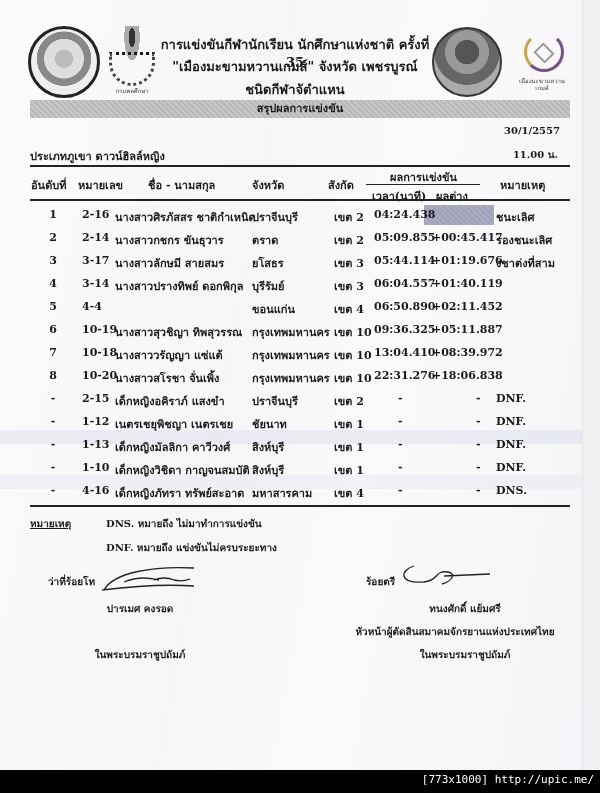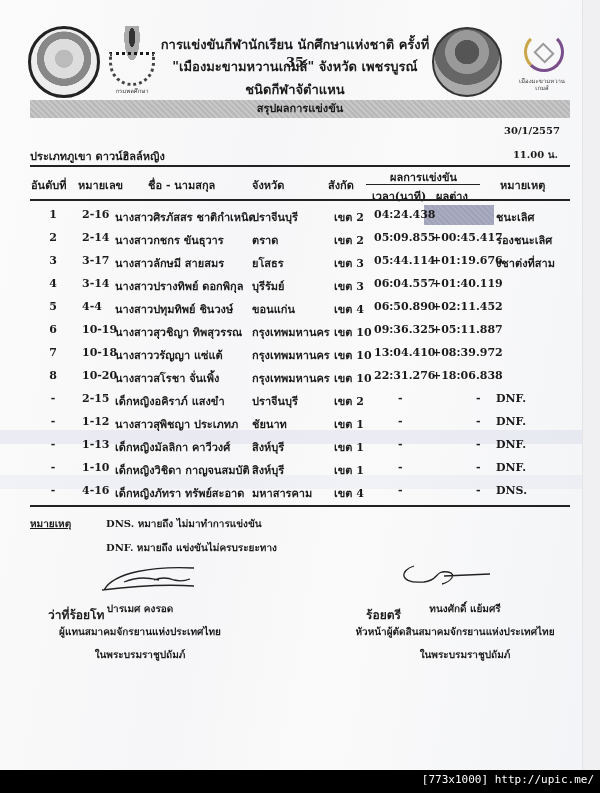--- a/index.html
+++ b/index.html
@@ -55,21 +55,21 @@
     .c-time { left: 374px; }
     .c-diff { left: 432px; }
     .c-note { left: 496px; }
     .shade { position: absolute; left: 424px; top: 1px; width: 70px; height: 20px; background: repeating-linear-gradient(45deg, #a9abc0 0 2px, #9fa2b8 2px 4px); }
 
     .note-h { position: absolute; left: 30px; top: 516px; font-size: 10px; font-weight: bold; text-decoration: underline; }
     .note1 { position: absolute; left: 106px; top: 516px; font-size: 10px; font-weight: bold; text-align: center; }
     .note2 { position: absolute; left: 106px; top: 540px; font-size: 10px; font-weight: bold; text-align: right; }
 
     .sig { position: absolute; font-size: 10px; font-weight: bold; text-align: center; }
-    .sig-rank { position: absolute; font-size: 12px; font-weight: bold; margin-top: 31px; }
+    .sig-rank { position: absolute; font-size: 10px; font-weight: bold; }
     .scribble { position: absolute; }
 
     .footer-bar { position: absolute; left: 0; top: 770px; width: 600px; height: 23px; background: #000; }
     .footer-text { position: absolute; right: 6px; top: 773px; color: #fff; font-family: "DejaVu Sans Mono", monospace; font-size: 11px; }
   </style>
 </head>
 <body>
 
 <div class="page">
   <div class="scanbar" style="top:430px"></div>
@@ -151,21 +151,20 @@
         <span class="c-name">นางสาวปรางทิพย์ ดอกพิกุล</span>
         <span class="c-prov">บุรีรัมย์</span>
         <span class="c-zone">เขต 3</span>
         <span class="c-time">06:04.557</span>
         <span class="c-diff">+01:40.119</span>
         <span class="c-note"></span>
       </div>
       <div class="row" style="top: 296px;">
         <span class="c-rank">5</span>
         <span class="c-bib">4-4</span>
-        <span class="c-name">นางสาวปทุมทิพย์ ชินวงษ์</span>
         <span class="c-prov">ขอนแก่น</span>
         <span class="c-zone">เขต 4</span>
         <span class="c-time">06:50.890</span>
         <span class="c-diff">+02:11.452</span>
         <span class="c-note"></span>
       </div>
       <div class="row" style="top: 319px;">
         <span class="c-rank">6</span>
         <span class="c-bib">10-19</span>
         <span class="c-name">นางสาวสุวชิญา ทิพสุวรรณ</span>
@@ -201,21 +200,21 @@
         <span class="c-name">เด็กหญิงอคิราภ์ แสงขำ</span>
         <span class="c-prov">ปราจีนบุรี</span>
         <span class="c-zone">เขต 2</span>
         <span class="c-time" style="padding-left: 24px;">-</span>
         <span class="c-diff" style="padding-left: 44px;">-</span>
         <span class="c-note">DNF.</span>
       </div>
       <div class="row" style="top: 411px;">
         <span class="c-rank">-</span>
         <span class="c-bib">1-12</span>
-        <span class="c-name">นางสาวสุพิชญา ประเภทภ</span>
+        <span class="c-name">เนตรเชยุพิชญา เนตรเชย</span>
         <span class="c-prov">ชัยนาท</span>
         <span class="c-zone">เขต 1</span>
         <span class="c-time" style="padding-left: 24px;">-</span>
         <span class="c-diff" style="padding-left: 44px;">-</span>
         <span class="c-note">DNF.</span>
       </div>
       <div class="row" style="top: 434px;">
         <span class="c-rank">-</span>
         <span class="c-bib">1-13</span>
         <span class="c-name">เด็กหญิงมัลลิกา คาวีวงศ์</span>
@@ -251,21 +250,20 @@
 
   <div class="note-h">หมายเหตุ</div>
   <div class="note1">DNS. หมายถึง  ไม่มาทำการแข่งขัน</div>
   <div class="note2">DNF. หมายถึง  แข่งขันไม่ครบระยะทาง</div>
 
   <div class="sig-rank" style="left:48px;top:574px">ว่าที่ร้อยโท</div>
   <svg class="scribble" style="left:94px;top:562px" width="110" height="34">
     <path d="M10 28 C 20 10, 60 4, 100 6 M 8 28 C 40 24, 70 22, 100 24 M 30 20 C 45 14, 55 16, 65 18 M 60 18 Q 70 14 80 18 Q 88 20 96 17" stroke="#222" stroke-width="1.3" fill="none"></path>
   </svg>
   <div class="sig" style="left:60px;top:601px;width:160px">ปารเมศ คงรอด</div>
-  <div class="sig" style="left:25px;top:624px;width:230px">ผู้แทนสมาคมจักรยานแห่งประเทศไทย</div>
   <div class="sig" style="left:60px;top:647px;width:160px">ในพระบรมราชูปถัมภ์</div>
 
   <div class="sig-rank" style="left:366px;top:574px">ร้อยตรี</div>
   <svg class="scribble" style="left:394px;top:562px" width="100" height="30">
     <path d="M20 4 C 6 8, 4 22, 30 20 C 46 18, 40 8, 54 10 C 64 12, 56 20, 48 22 M 50 14 L 96 12" stroke="#222" stroke-width="1.3" fill="none"></path>
   </svg>
   <div class="sig" style="left:320px;top:624px;width:270px">หัวหน้าผู้ตัดสินสมาคมจักรยานแห่งประเทศไทย</div>
   <div class="sig" style="left:390px;top:601px;width:150px">ทนงศักดิ์ แย้มศรี</div>
   <div class="sig" style="left:390px;top:647px;width:150px">ในพระบรมราชูปถัมภ์</div>
 </div>

